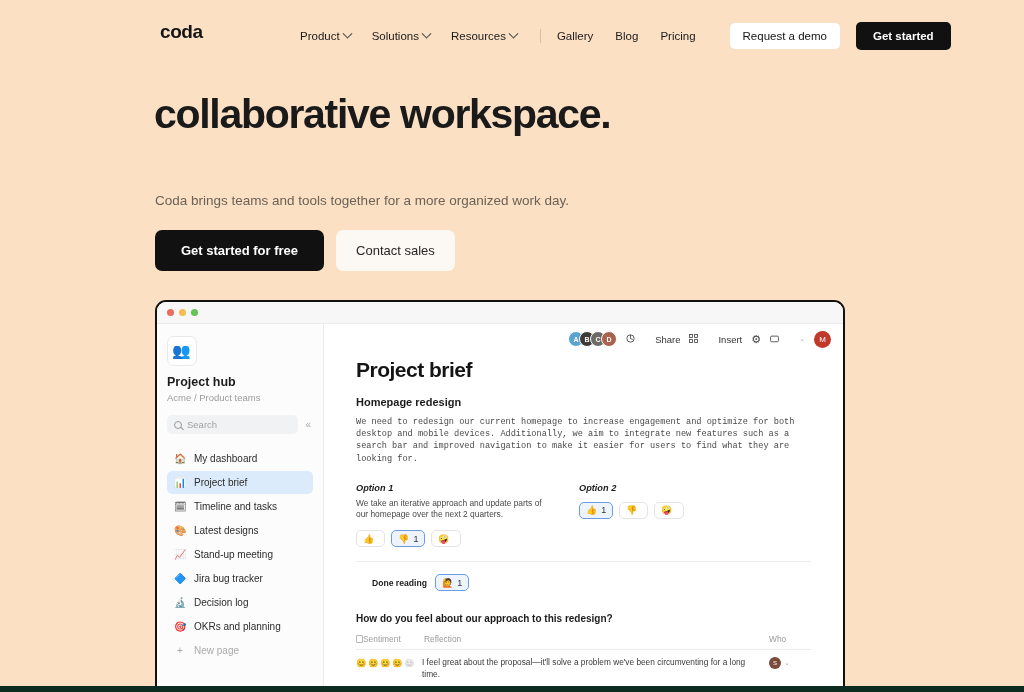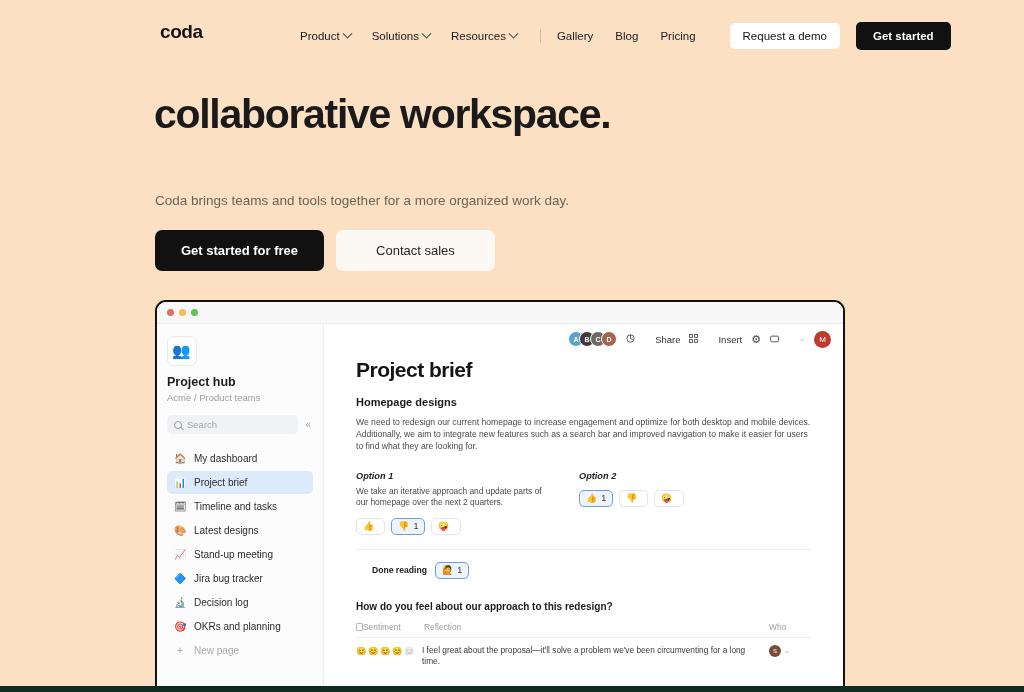--- a/index.html
+++ b/index.html
@@ -78,21 +78,21 @@
     display: flex; gap: 12px;
   }
   .cta-primary {
     background: #111111; color: #ffffff;
     font-size: 13px; font-weight: bold;
     padding: 13px 26px; border-radius: 7px; cursor: pointer;
   }
   .cta-secondary {
     background: #FCF8F3; color: #262626;
     font-size: 13px;
-    padding: 13px 40px; border-radius: 7px; cursor: pointer;
+    padding: 13px 20px; border-radius: 7px; cursor: pointer;
   }
 
   
   .app-window {
     position: absolute; left: 155px; top: 300px;
     width: 690px; height: 392px;
     background: #ffffff;
     border: 2.5px solid #111111;
     border-radius: 11px 11px 0 0;
     overflow: hidden;
@@ -182,21 +182,21 @@
 
   .doc-content { padding: 4px 32px 0 32px; }
   .doc-h1 {
     font-size: 21px; font-weight: bold; color: #141414;
     letter-spacing: -0.5px; margin-bottom: 14px;
   }
   .doc-h2 {
     font-size: 11px; font-weight: bold; color: #1c1c1c;
     margin-bottom: 8px;
   }
-  .doc-p { font-size: 8.6px; color: #4a4a4a; line-height: 12.2px; }
+  .doc-p { font-size: 8.6px; color: #4a4a4a; line-height: 12.2px; font-family: Liberation Mono, monospace; }
 
   .options { display: flex; gap: 30px; margin-top: 18px; }
   .opt-col { width: 193px; }
   .opt-title {
     font-size: 9.2px; font-weight: bold; font-style: italic;
     color: #1c1c1c; margin-bottom: 5px;
   }
   .opt-text { font-size: 8.4px; color: #4a4a4a; line-height: 11.6px; }
   .chips { display: flex; gap: 6px; margin-top: 9px; }
   .chip {
@@ -372,21 +372,21 @@
           <svg width="9" height="9" viewBox="0 0 16 16">
             <rect x="1" y="2" width="14" height="10" rx="2" fill="none" stroke="#333" stroke-width="1.4"></rect>
           </svg>
           <span class="caret-sm">⌄</span>
         </div>
         <span class="av-me">M</span>
       </div>
 
       <div class="doc-content">
         <div class="doc-h1">Project brief</div>
-        <div class="doc-h2">Homepage designs</div>
+        <div class="doc-h2">Homepage redesign</div>
         <div class="doc-p">We need to redesign our current homepage to increase engagement and optimize for both desktop and mobile devices. Additionally, we aim to integrate new features such as a search bar and improved navigation to make it easier for users to find what they are looking for.</div>
 
         <div class="options">
           <div class="opt-col">
             <div class="opt-title">Option 1</div>
             <div class="opt-text">We take an iterative approach and update parts of our homepage over the next 2 quarters.</div>
             <div class="chips">
               <div class="chip">
                 <span class="chip-emoji">👍</span>
                 <span></span>

